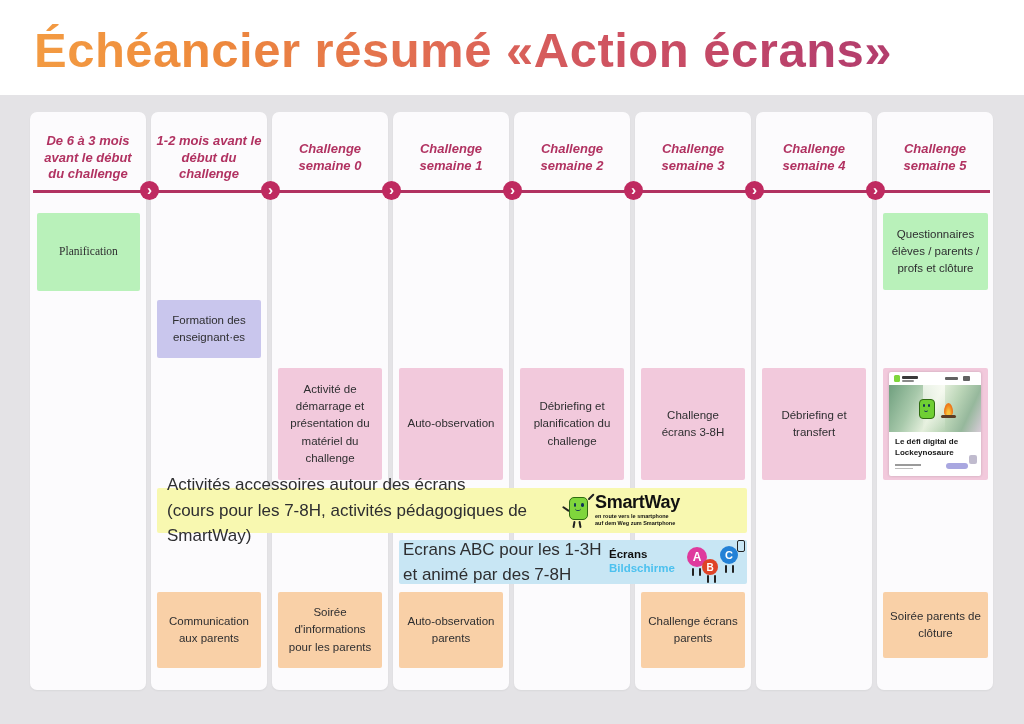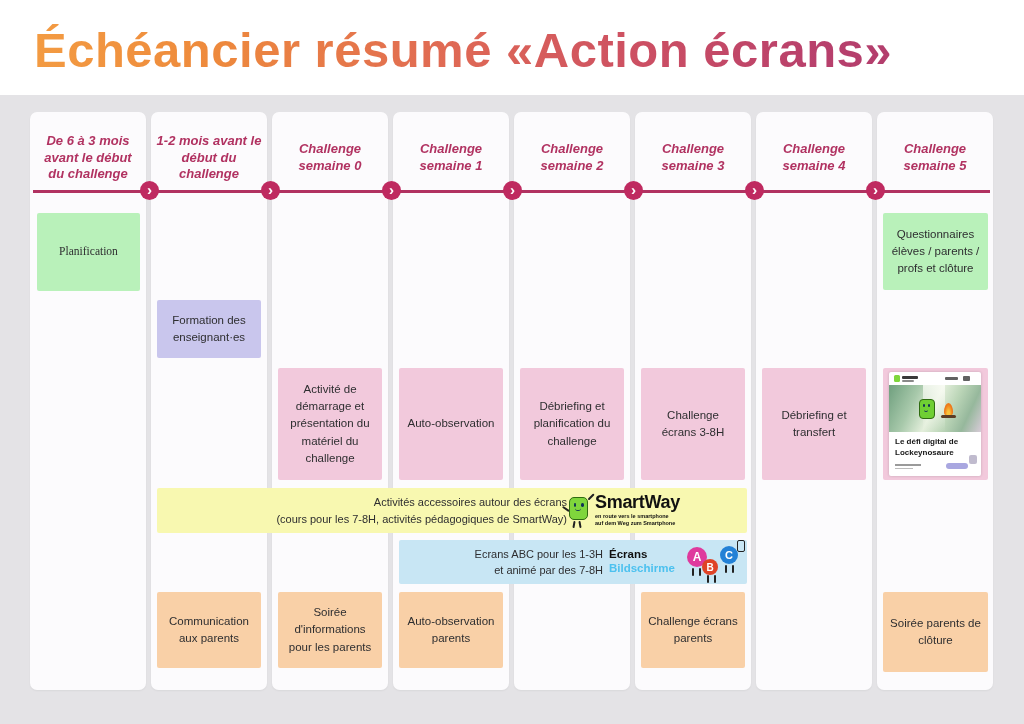--- a/index.html
+++ b/index.html
@@ -41,28 +41,28 @@
   #box-autoobs{left:399px;top:273px;width:104px;height:112px;}
   #box-debrief-plan{left:520px;top:273px;width:104px;height:112px;}
   #box-challenge38{left:641px;top:273px;width:104px;height:112px;padding:4px 16px;}
   #box-debrief-transfert{left:762px;top:273px;width:104px;height:112px;}
   #box-cover{left:883px;top:273px;width:105px;height:112px;padding-left:8px;}
   #box-questionnaires{left:883px;top:118px;width:105px;height:77px;}
   #box-comm-parents{left:157px;top:497px;width:104px;height:76px;}
   #box-soiree-info{left:278px;top:497px;width:104px;height:76px;}
   #box-autoobs-parents{left:399px;top:497px;width:104px;height:76px;}
   #box-challenge-parents{left:641px;top:497px;width:104px;height:76px;}
-  #box-soiree-cloture{left:883px;top:497px;width:105px;height:80px;}
+  #box-soiree-cloture{left:883px;top:497px;width:105px;height:66px;}
 
   
   .banner{position:absolute;border-radius:2px;z-index:2;}
   #banner-accessoires{left:157px;top:393px;width:590px;height:45px;background:#f8f8b0;}
   #banner-abc{left:399px;top:445px;width:348px;height:44px;background:#c8e6f4;}
   .banner-text{position:absolute;top:0;height:100%;display:flex;flex-direction:column;justify-content:center;
-               text-align:right;font-size:11px;line-height:1.5;color:#2e2e30;}
+               text-align:left;font-size:17px;line-height:1.5;color:#2e2e30;}
   #banner-accessoires .banner-text{left:10px;width:400px;}
   #banner-abc .banner-text{left:4px;width:200px;}
 
   
   .sw-logo{position:absolute;left:404px;top:2px;width:180px;height:41px;}
   .sw-char{position:absolute;left:4px;top:4px;width:26px;height:34px;}
   .sw-body{position:absolute;left:4px;top:3px;width:17px;height:21px;background:#7fd63c;border:1.5px solid #2f6b12;border-radius:5px;}
   .sw-eye{position:absolute;top:5px;width:2.5px;height:3.5px;background:#113355;border-radius:50%;}
   .sw-eye.l{left:3.5px}.sw-eye.r{right:3.5px}
   .sw-smile{position:absolute;left:5px;top:8px;width:6px;height:4px;border:1.5px solid #113355;border-top:none;border-left:none;border-right:none;border-radius:0 0 6px 6px;}

